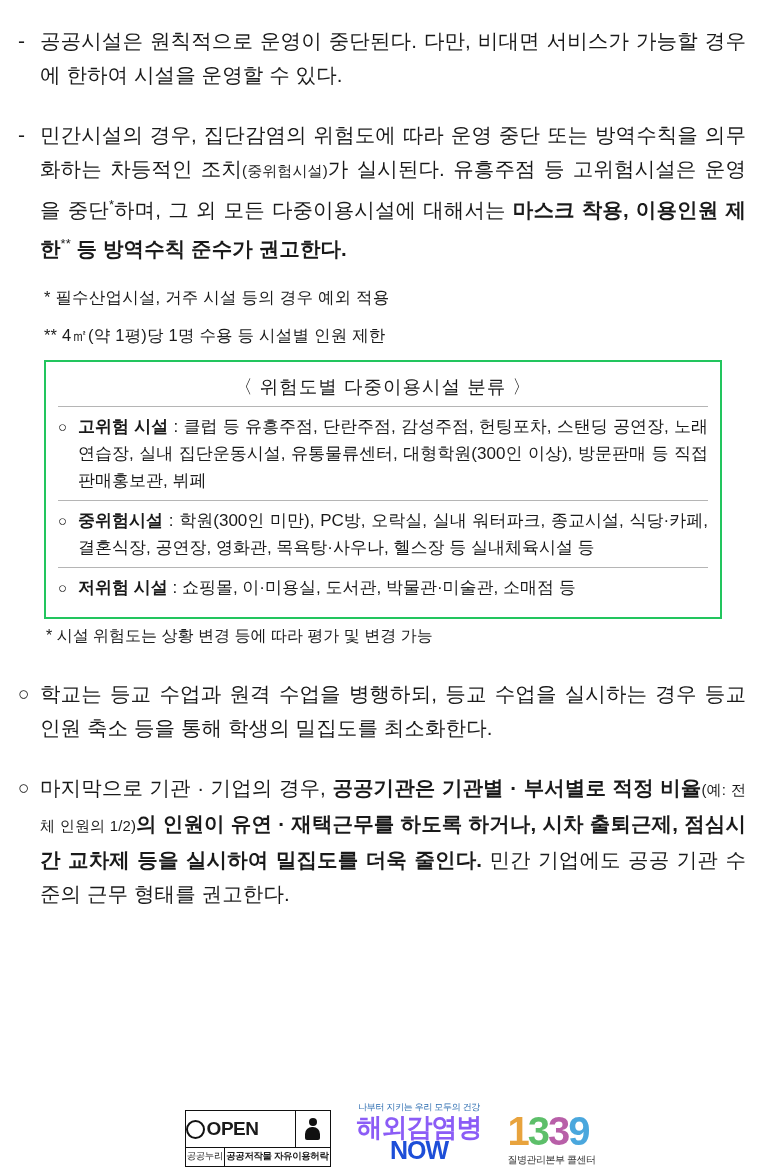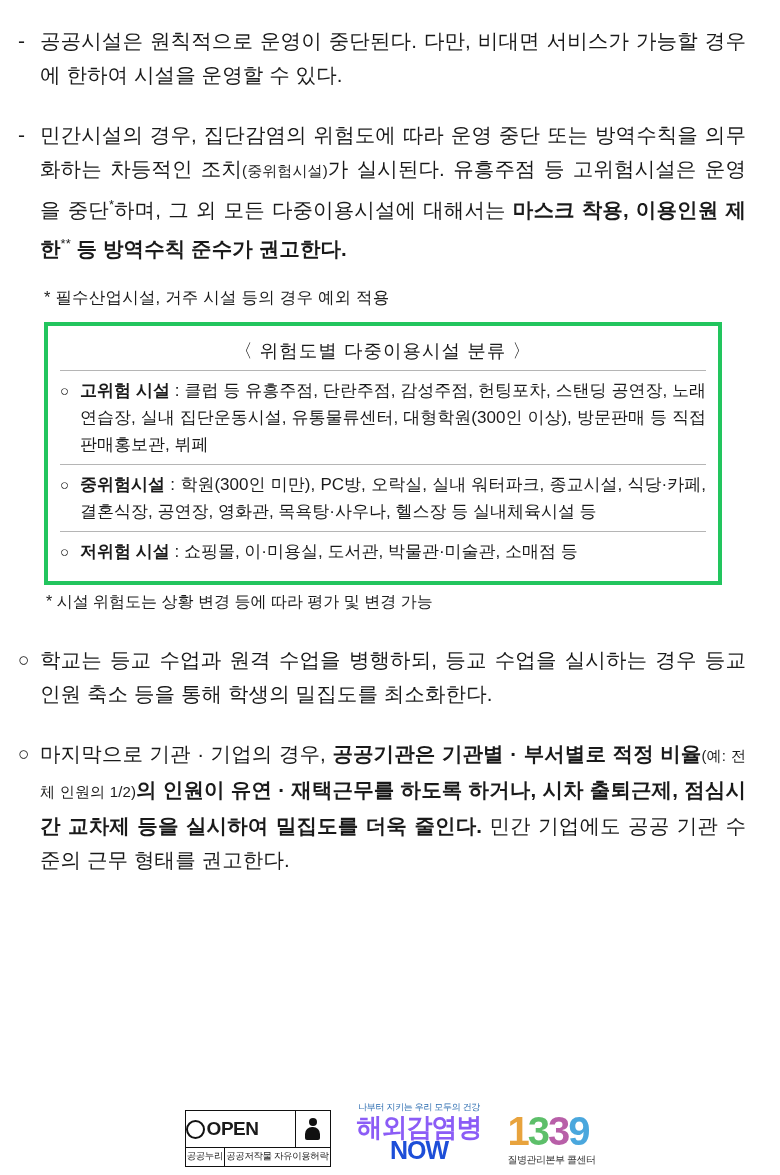--- a/index.html
+++ b/index.html
@@ -62,21 +62,21 @@
   .footnote {
     font-size: 16.5px;
     line-height: 26px;
     margin: 0 0 12px 26px;
     letter-spacing: 0.2px;
   }
   .footnote.first { margin-top: -8px; }
 
   
   .box {
-    border: 4px solid #22c55e;
+    border: 2px solid #22c55e;
     margin: 6px 24px 4px 26px;
     padding: 10px 12px 10px 12px;
     box-sizing: border-box;
   }
   .box-title {
     text-align: center;
     font-size: 18.5px;
     line-height: 30px;
     letter-spacing: 1px;
     margin-bottom: 4px;
@@ -178,20 +178,21 @@
     line-height: 16px;
     height: 18px;
   }
   .open-bottom span {
     flex: 1 1 auto;
     text-align: center;
     letter-spacing: -0.4px;
   }
   .open-bottom span + span {
     border-left: 1px solid #111;
+    font-weight: bold;
   }
 
   
   .now-logo {
     text-align: center;
     line-height: 1;
     padding-bottom: 4px;
   }
   .now-top {
     font-size: 9px;
@@ -243,20 +244,21 @@
     <div class="marker">-</div>
     <div class="ptext">공공시설은 원칙적으로 운영이 중단된다. 다만, 비대면 서비스가 가능할 경우에 한하여 시설을 운영할 수 있다.</div>
   </div>
 
   <div class="para">
     <div class="marker">-</div>
     <div class="ptext"><span>민간시설의 경우, 집단감염의 위험도에 따라 운영 중단 또는 방역수칙을 의무화하는 차등적인 조치</span><span class="small-paren">(중위험시설)</span><span>가 실시된다. 유흥주점 등 고위험시설은 운영을 중단</span><span class="sup">*</span><span>하며, 그 외 모든 다중이용시설에 대해서는 </span><b>마스크 착용, 이용인원 제한</b><span class="sup">**</span><b> 등 방역수칙 준수가 권고한다.</b></div>
   </div>
 
   <div class="footnote first">* 필수산업시설, 거주 시설 등의 경우 예외 적용</div>
+  <div class="footnote">** 4㎡(약 1평)당 1명 수용 등 시설별 인원 제한</div>
 
   <div class="box">
     <div class="box-title">〈 위험도별 다중이용시설 분류 〉</div>
 
     <div class="box-row">
       <div class="box-marker">○</div>
       <div class="box-text"><span class="lbl">고위험 시설</span><span> : </span><span>클럽 등 유흥주점, 단란주점, 감성주점, 헌팅포차, 스탠딩 공연장, 노래연습장, 실내 집단운동시설, 유통물류센터, 대형학원(300인 이상), 방문판매 등 직접판매홍보관, 뷔페</span></div>
     </div>
 
     <div class="box-row">

